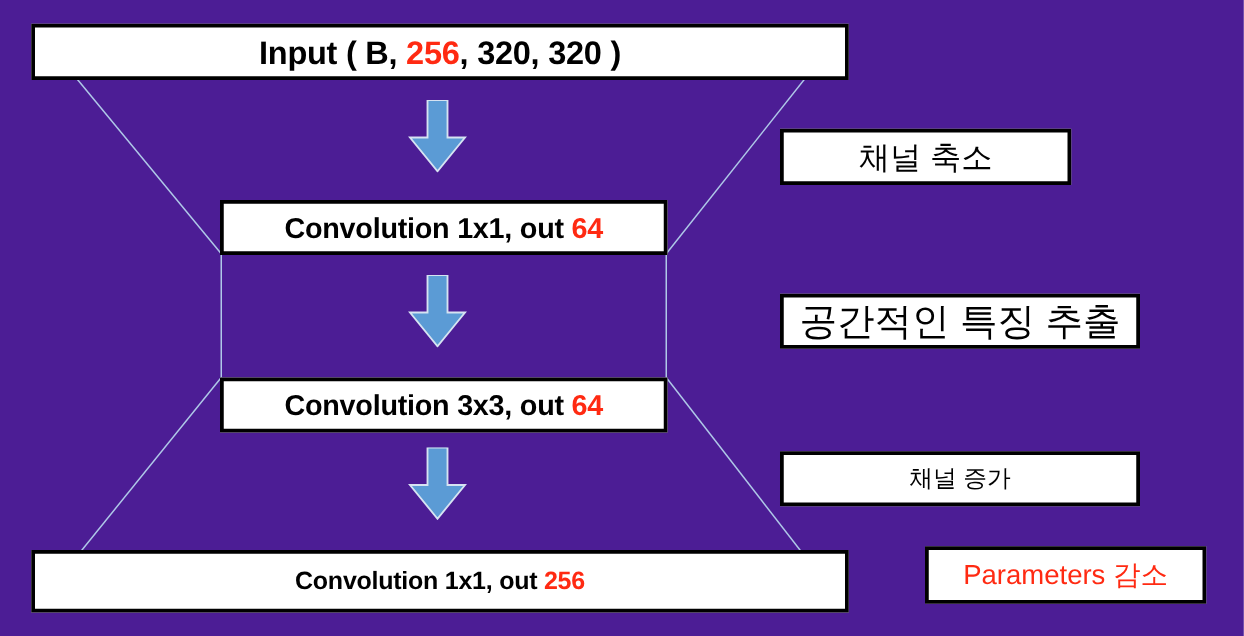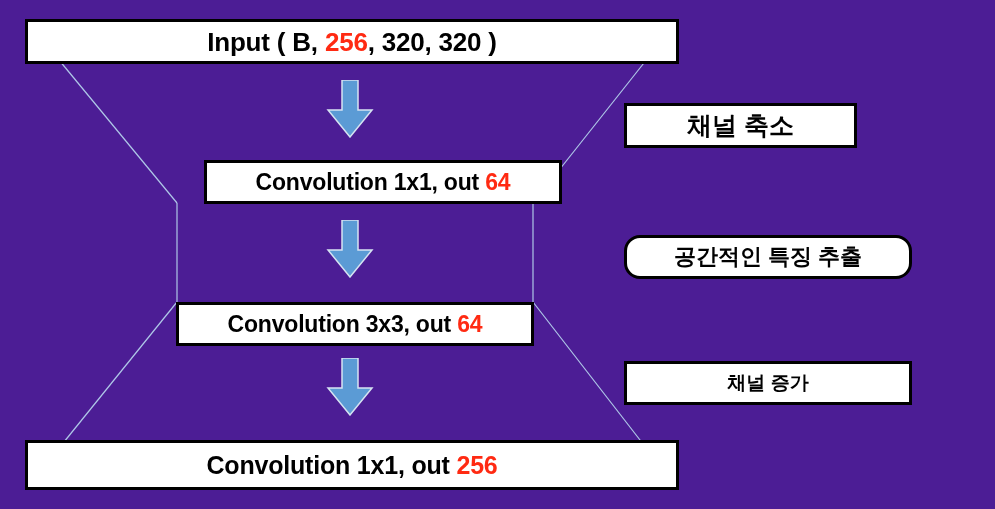--- a/index.html
+++ b/index.html
@@ -50,53 +50,51 @@
     color: #ff2a12;
   }
   
   #box-input {
     left: 25px; top: 19px; width: 654px; height: 45px;
     font-size: 26px;
   }
   #box-conv1 {
     left: 176px; top: 160px; width: 358px; height: 44px;
     font-size: 23px;
-    margin-left: 28px;
   }
   #box-conv2 {
     left: 176px; top: 302px; width: 358px; height: 44px;
     font-size: 23px;
     align-items: center;
   }
   #box-conv3 {
     left: 25px; top: 440px; width: 654px; height: 50px;
-    font-size: 25px;
+    font-size: 20px;
   }
   
   .note-box {
     position: absolute;
     box-sizing: border-box;
     background: #ffffff;
     border: 3px solid #000000;
     display: flex;
     align-items: center;
     justify-content: center;
     text-align: center;
     color: #000000;
-    font-weight: bold;
+    font-weight: normal;
     white-space: nowrap;
   }
   #note-1 {
     left: 624px; top: 103px; width: 233px; height: 45px;
     font-size: 25px;
   }
   #note-2 {
     left: 624px; top: 235px; width: 288px; height: 44px;
-    font-size: 22px;
-    border-radius: 16px;
+    font-size: 30px;
   }
   #note-3 {
     left: 624px; top: 361px; width: 288px; height: 44px;
     font-size: 19px;
   }
   #note-4 {
     left: 740px; top: 437px; width: 225px; height: 46px;
     font-size: 22px;
     color: #ff2a12;
   }
@@ -165,14 +163,17 @@
   </div>
 
   <div class="note-box" id="note-2">
     <span class="txt">공간적인 특징 추출</span>
   </div>
 
   <div class="note-box" id="note-3">
     <span class="txt">채널 증가</span>
   </div>
 
+  <div class="note-box" id="note-4">
+    <span class="txt">Parameters 감소</span>
+  </div>
 
 </div>
 
 </body></html>

